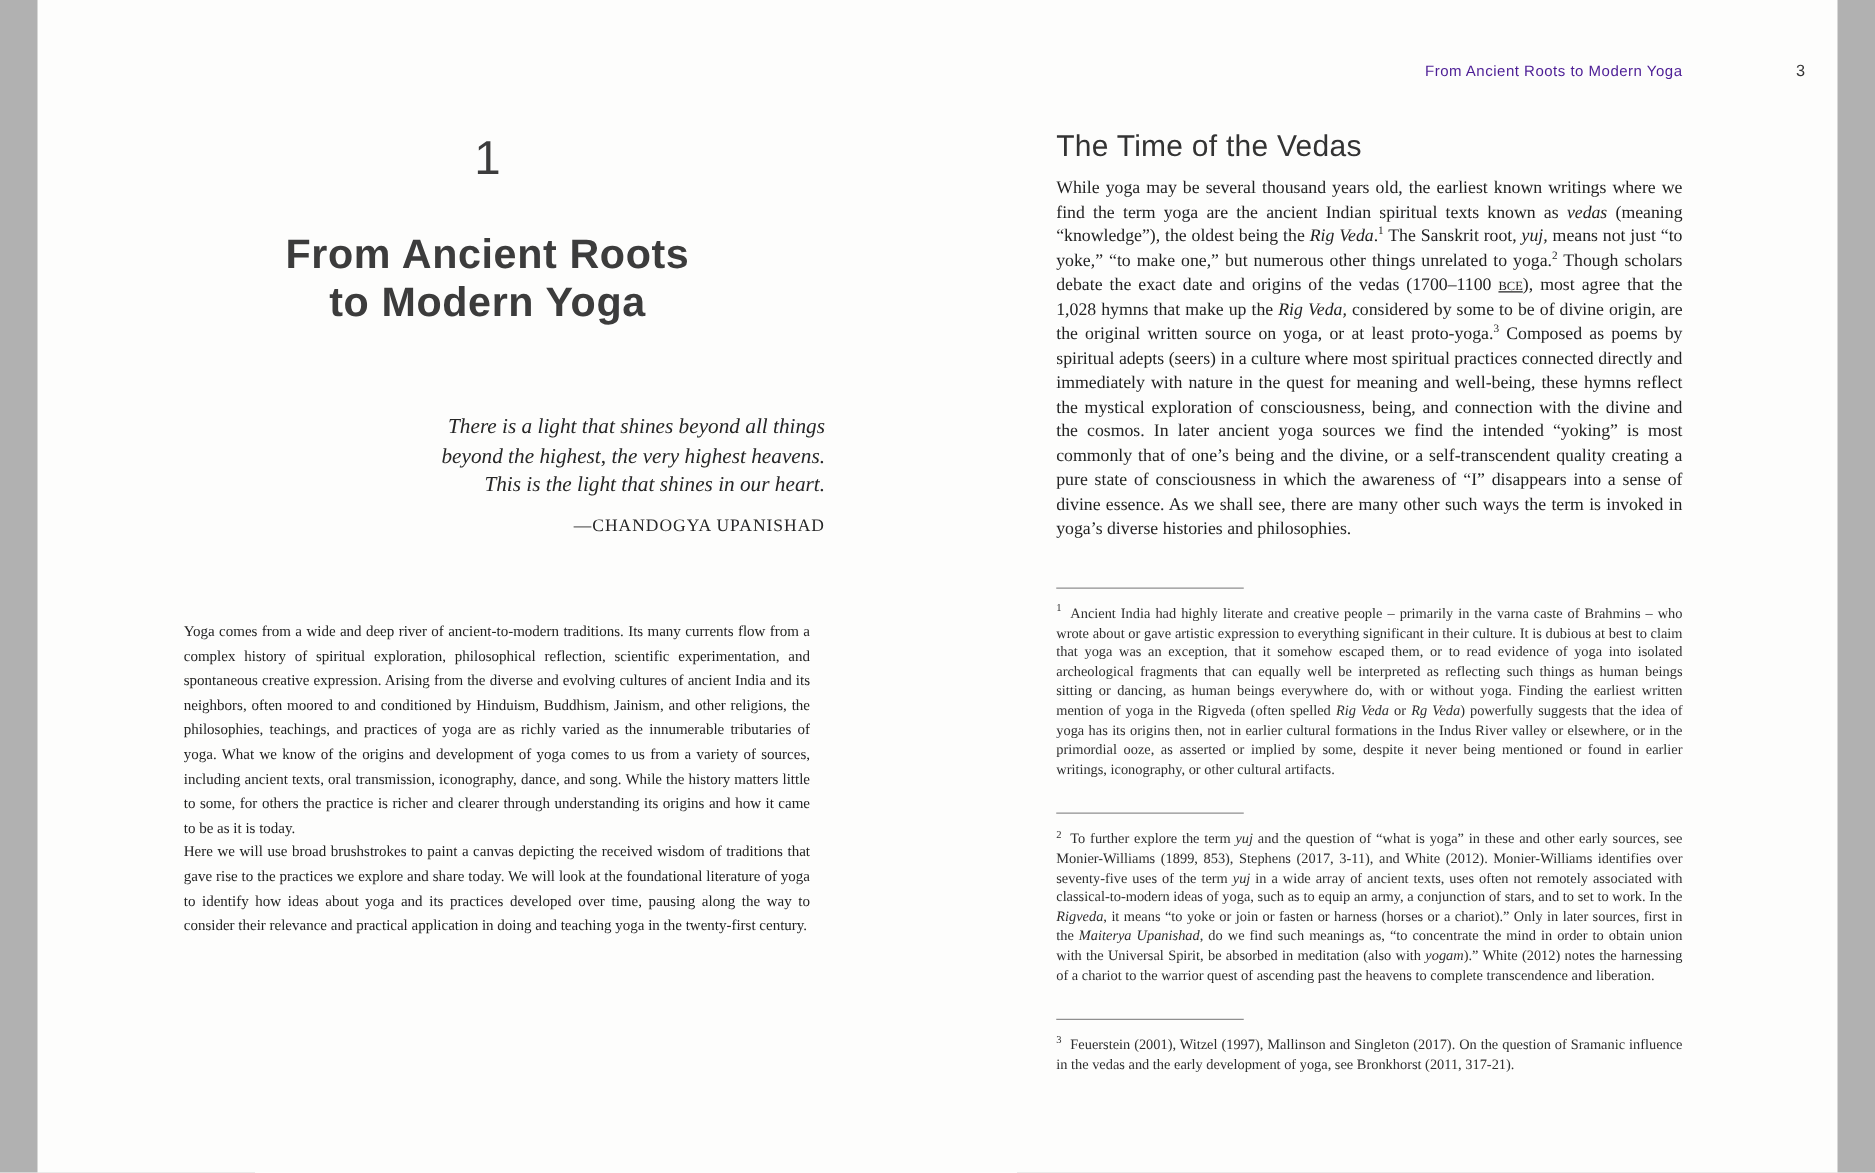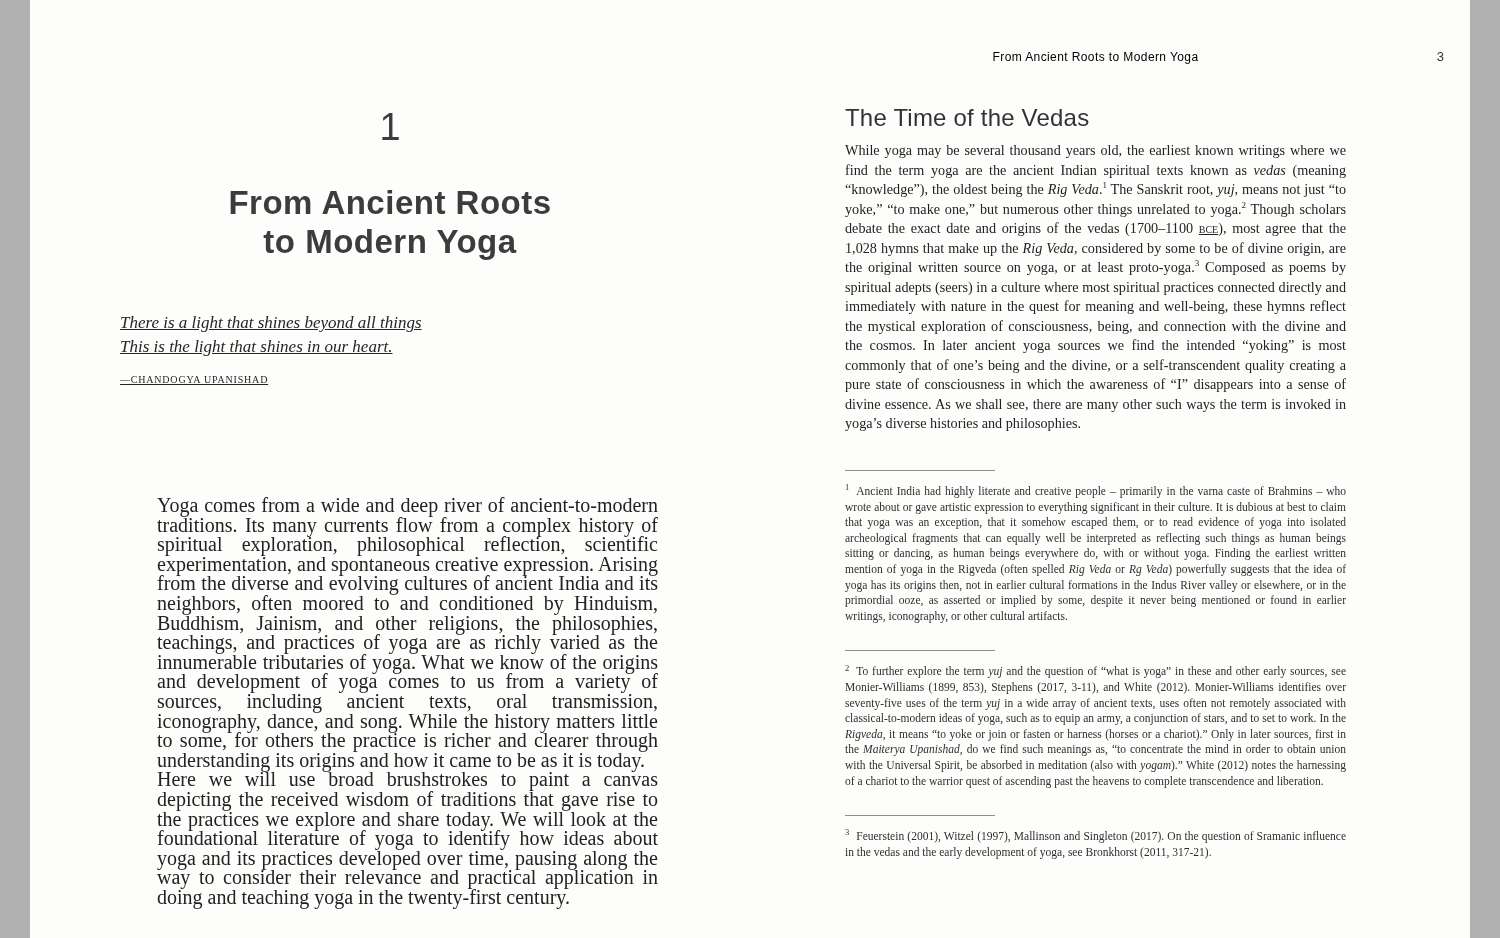--- a/index.html
+++ b/index.html
@@ -28,41 +28,41 @@
     font-weight:300; font-size:38px; color:#3c3c3c;
   }
   .chapter-title {
     position:absolute; top:183px; left:40px; width:640px;
     text-align:center;
     font-family:"Liberation Sans", sans-serif;
     font-weight:700; font-size:33px; line-height:39px;
     letter-spacing:0.5px; color:#3c3c3c;
   }
   .epigraph {
-    position:absolute; top:311px; left:90px; width:540px;
-    text-align:left; font-style:italic;
-    font-size:17px; line-height:23.5px; color:#262626;text-decoration:underline;
+    position:absolute; top:329px; left:90px; width:540px;
+    text-align:right; font-style:italic;
+    font-size:17px; line-height:23.5px; color:#262626;
   }
   .epigraph-attr {
     margin-top:10px; font-style:normal;
-    font-size:10px; letter-spacing:0.8px; color:#262626;
+    font-size:14px; letter-spacing:0.8px; color:#262626;
   }
   .body-text {
-    position:absolute; top:496px; left:127px; width:501px;
-    font-size:20px; line-height:19.6px;
+    position:absolute; top:496px; left:117px; width:501px;
+    font-size:12px; line-height:19.6px;
     text-align:justify; color:#222;
   }
   .body-text p + p { margin-top:0; }
 
   
   .running-title {
     position:absolute; top:50px; left:95px; width:501px;
-    text-align:center;
+    text-align:right;
     font-family:"Liberation Sans", sans-serif;
-    font-size:12px; letter-spacing:0.4px; color:#000000;
+    font-size:12px; letter-spacing:0.4px; color:#4c1d95;
   }
   .folio {
     position:absolute; top:49px; right:26px;
     font-family:"Liberation Sans", sans-serif;
     font-size:13px; color:#333;
   }
   .section-heading {
     position:absolute; top:104px; left:95px;
     font-family:"Liberation Sans", sans-serif;
     font-weight:400; font-size:24px; letter-spacing:0.2px; color:#333;
@@ -96,20 +96,21 @@
   <section class="page page-left">
     <div class="chapter-number">1</div>
 
     <h1 class="chapter-title">
       <span>From Ancient Roots</span><br>
       <span>to Modern Yoga</span>
     </h1>
 
     <div class="epigraph">
       <div class="epigraph-line">There is a light that shines beyond all things</div>
+      <div class="epigraph-line">beyond the highest, the very highest heavens.</div>
       <div class="epigraph-line">This is the light that shines in our heart.</div>
       <div class="epigraph-attr">—CHANDOGYA UPANISHAD</div>
     </div>
 
     <div class="body-text">
       <p>Yoga comes from a wide and deep river of ancient-to-modern traditions. Its many currents flow from a complex history of spiritual exploration, philosophical reflection, scientific experimentation, and spontaneous creative expression. Arising from the diverse and evolving cultures of ancient India and its neighbors, often moored to and conditioned by Hinduism, Buddhism, Jainism, and other religions, the philosophies, teachings, and practices of yoga are as richly varied as the innumerable tributaries of yoga. What we know of the origins and development of yoga comes to us from a variety of sources, including ancient texts, oral transmission, iconography, dance, and song. While the history matters little to some, for others the practice is richer and clearer through understanding its origins and how it came to be as it is today.</p>
       <p>Here we will use broad brushstrokes to paint a canvas depicting the received wisdom of traditions that gave rise to the practices we explore and share today. We will look at the foundational literature of yoga to identify how ideas about yoga and its practices developed over time, pausing along the way to consider their relevance and practical application in doing and teaching yoga in the twenty-first century.</p>
     </div>
   </section>
 

